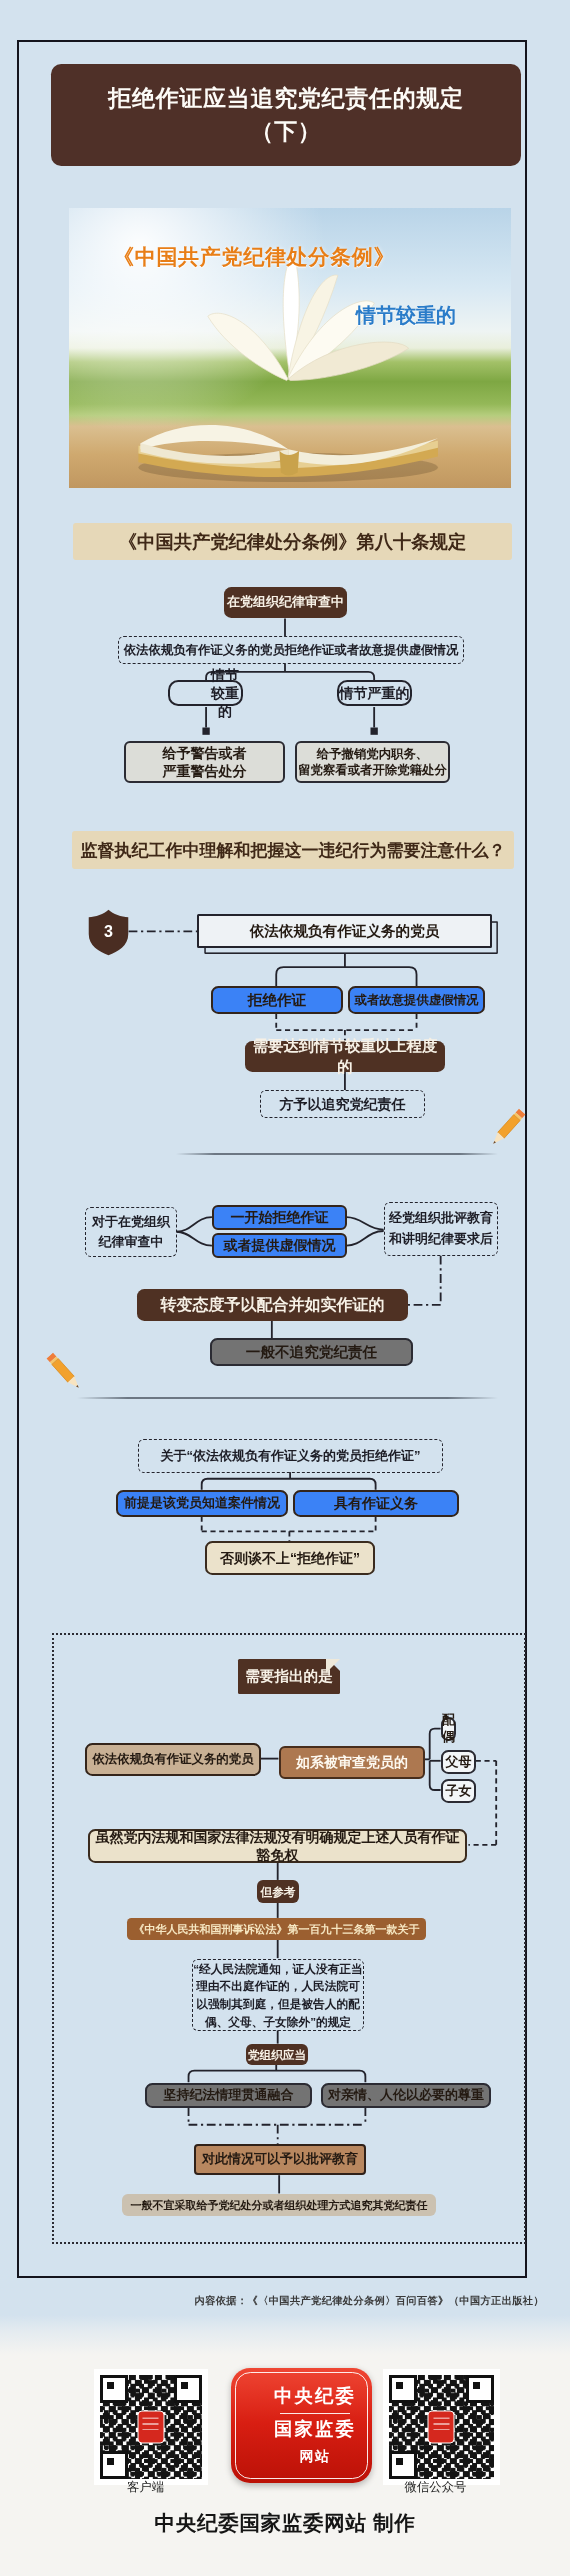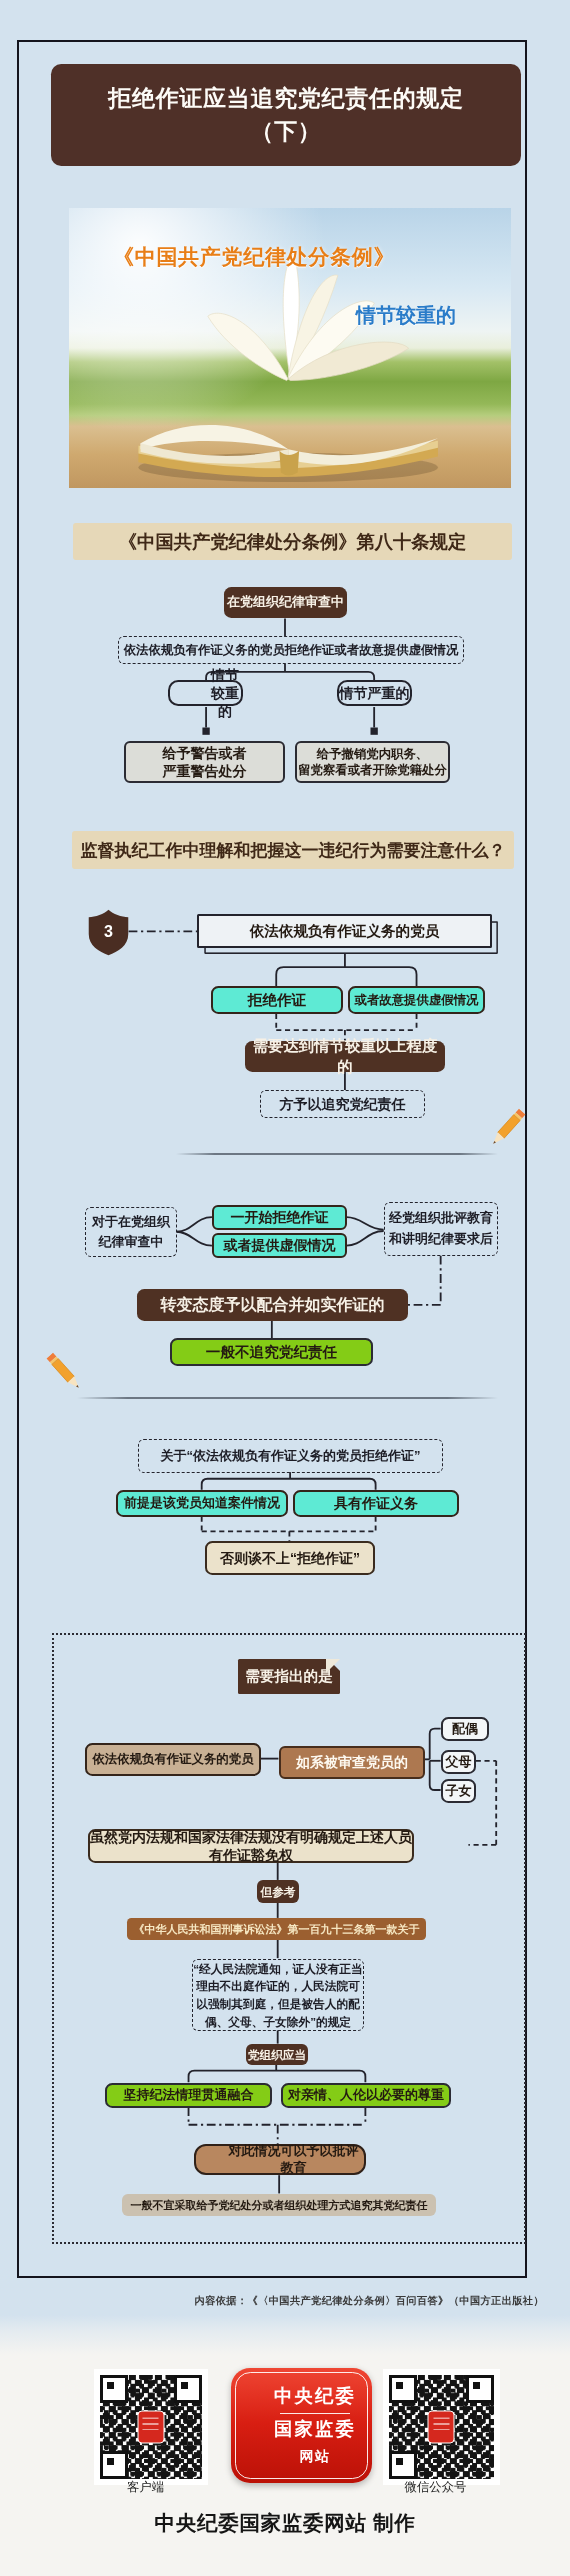--- a/index.html
+++ b/index.html
@@ -3,33 +3,33 @@
 <meta charset="utf-8">
 <style>
   html,body{margin:0;padding:0;}
   body{font-family:"Liberation Sans",sans-serif;}
   .page{position:relative;width:570px;height:2576px;background:#d3e2ee;overflow:hidden;}
   .abs{position:absolute;box-sizing:border-box;}
   .frame{border:2.2px solid #14141d;z-index:1;}
   .node{position:absolute;box-sizing:border-box;display:flex;flex-direction:column;align-items:center;justify-content:center;
         text-align:center;font-weight:bold;color:#241a12;z-index:3;line-height:1.3;}
   .dark{background:#4f3123;color:#f7f1e6;border-radius:7.3px;}
-  .tan{background:#5eead4;border:2.2px solid #33241a;border-radius:7.3px;}
+  .tan{background:#3b82f6;border:2.2px solid #33241a;border-radius:7.3px;}
   .tanlight{background:#c8b094;border:2.2px solid #33241a;border-radius:7.3px;}
   .relation{background:#ad7850;border:2.2px solid #472d1c;border-radius:5.9px;color:#fdf8ef;}
-  .cream{background:#84cc16;border:2.2px solid #2b2b33;border-radius:7.3px;}
+  .cream{background:#737373;border:2.2px solid #2b2b33;border-radius:7.3px;margin-left:40px;}
   .cream2{background:#ebe2cb;border:2.2px solid #3a2b1e;border-radius:7.3px;}
   .graybox{background:#dcddd8;border:2.2px solid #2b2b33;border-radius:5.9px;}
   .dashedbox{border:1.5px dashed #23232c;border-radius:5.9px;color:#1d1d26;}
   .outline{border:2.2px solid #23232c;border-radius:10.2px;color:#1d1d26;background:transparent;}
   .whitebox{background:#f3f6f8;border:2.2px solid #2b2b33;border-radius:7.3px;}
   .shadowbox{background:#eef2f5;border:2.2px solid #23232c;border-radius:1.5px;
              box-shadow:6.6px 6.6px 0 -2.2px #d3e2ee, 6.6px 6.6px 0 -0.7px #23232c;}
   .sienna{background:#9b5f30;border-radius:4.4px;color:#f6e7c2;}
-  .action{background:#b8875f;border:2.2px solid #2f2119;border-radius:12px;padding-left:27px;}
+  .action{background:#b8875f;border:2.2px solid #2f2119;border-radius:4px;}
   .flat{background:#cbc1b0;border-radius:5.9px;}
   .sechdr{position:absolute;box-sizing:border-box;display:flex;align-items:center;justify-content:center;
           background:#e6d8b8;color:#3f2817;font-weight:bold;text-align:center;z-index:3;border-radius:2.9px;}
   .panel{border:2.2px dotted #2b2b33;z-index:2;}
   .fold::before{content:'';position:absolute;top:-0.7px;right:-0.7px;width:0;height:0;border-style:solid;
     border-width:0 14.6px 14.6px 0;border-color:#d3e2ee #d3e2ee transparent transparent;}
   .fold::after{content:'';position:absolute;top:0;right:0;width:0;height:0;border-style:solid;
     border-width:0 0 14px 14px;border-color:transparent transparent transparent #efe9da;}
   .hero{position:absolute;left:69px;top:208px;width:442px;height:280px;overflow:hidden;z-index:3;
     background:linear-gradient(180deg,#b9d4e8 0%,#d7e8f3 28%,#eef4f3 44%,#e9efdc 50%,#a3c168 55%,#7ea743 62%,#94b858 70%,#b5cd7d 74%,#dabf90 78%,#cfa96f 88%,#c09760 100%);}
@@ -226,25 +226,25 @@
   <div class="node tan" style="left:116px;top:1490px;width:172px;height:27px;font-size:13px;">前提是该党员知道案件情况</div>
   <div class="node tan" style="left:293px;top:1490px;width:166px;height:27px;font-size:14px;">具有作证义务</div>
   <div class="node cream2" style="left:205px;top:1541px;width:170px;height:34px;font-size:14px;">否则谈不上“拒绝作证”</div>
 
   <div class="abs panel" style="left:52px;top:1633px;width:474px;height:611px;"></div>
 
   <div class="node dark fold" style="left:238px;top:1659px;width:102px;height:35px;font-size:14.6px;border-radius:1.5px;">需要指出的是</div>
 
   <div class="node tanlight" style="left:85px;top:1743px;width:176px;height:33px;font-size:12.4px;">依法依规负有作证义务的党员</div>
   <div class="node relation" style="left:279px;top:1746px;width:146px;height:33px;font-size:14px;">如系被审查党员的</div>
-  <div class="node whitebox" style="left:441px;top:1717px;width:48px;height:24px;font-size:13px;">配偶</div>
+  <div class="node whitebox" style="left:441px;top:1717px;width:15px;height:24px;font-size:13px;">配偶</div>
   <div class="node whitebox" style="left:441px;top:1750px;width:35px;height:24px;font-size:13px;">父母</div>
   <div class="node whitebox" style="left:441px;top:1779px;width:35px;height:24px;font-size:13px;">子女</div>
 
-  <div class="node cream2" style="left:88px;top:1829px;width:326px;height:34px;font-size:14px;">虽然党内法规和国家法律法规没有明确规定上述人员有作证豁免权</div>
+  <div class="node cream2" style="left:88px;top:1829px;width:379px;height:34px;font-size:14px;">虽然党内法规和国家法律法规没有明确规定上述人员有作证豁免权</div>
   <div class="node dark" style="left:257px;top:1880px;width:42px;height:23px;font-size:11.7px;border-radius:5.9px;">但参考</div>
   <div class="node sienna" style="left:127px;top:1918px;width:299px;height:22px;font-size:11px;">《中华人民共和国刑事诉讼法》第一百九十三条第一款关于</div>
 
   <div class="node dashedbox" style="left:192px;top:1959px;width:172px;height:72px;font-size:11.7px;line-height:17.6px;">
     <div>“经人民法院通知，证人没有正当</div>
     <div>理由不出庭作证的，人民法院可</div>
     <div>以强制其到庭，但是被告人的配</div>
     <div>偶、父母、子女除外”的规定</div>
   </div>
 

